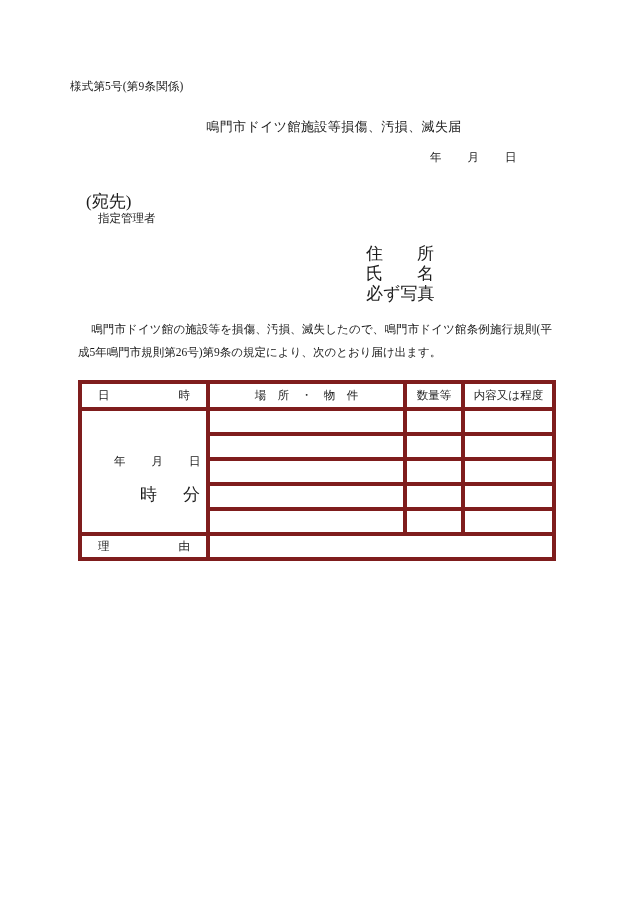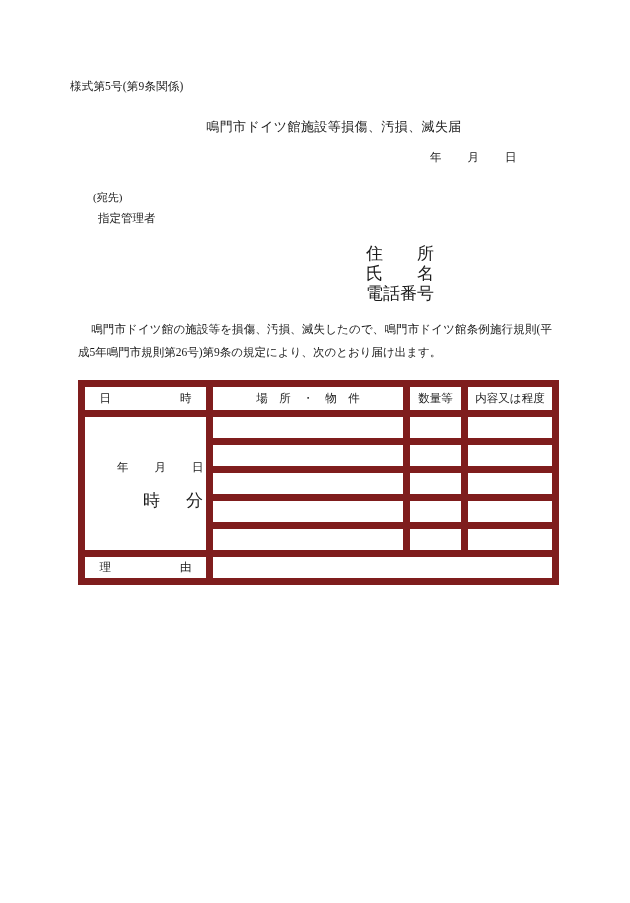--- a/index.html
+++ b/index.html
@@ -54,23 +54,22 @@
     font-size: 11.5px;
     white-space: nowrap;
   }
   .date-line .sp { display: inline-block; width: 26px; }
 
   
   .addressee-head {
     position: absolute;
     left: 86px;
     top: 190px;
-    font-size: 11px;
-    white-space: nowrap;
-    margin-left: 7px;
+    font-size: 17px;
+    white-space: nowrap;
   }
   .addressee-name {
     position: absolute;
     left: 98px;
     top: 211px;
     font-size: 11.5px;
     white-space: nowrap;
   }
 
   
@@ -98,21 +97,21 @@
   
   .form-table {
     position: absolute;
     left: 78px;
     top: 380px;
     width: 474px;
     border-collapse: collapse;
     table-layout: fixed;
   }
   .form-table td {
-    border: 7px solid #7f1d1d;
+    border: 4px solid #7f1d1d;
     font-size: 11.5px;
     padding: 0;
     height: 21px;
     vertical-align: middle;
     font-family: Liberation Serif, serif;
   }
   .form-table td.hdr {
     text-align: center;
     height: 23px;
     white-space: nowrap;
@@ -187,21 +186,21 @@
   <div class="date-line">
     <span>年</span><span class="sp"></span><span>月</span><span class="sp"></span><span>日</span>
   </div>
 
   <div class="addressee-head">(宛先)</div>
   <div class="addressee-name">指定管理者</div>
 
   <div class="applicant">
     <div class="row"><span>住　　所</span></div>
     <div class="row"><span>氏　　名</span></div>
-    <div class="row"><span>電話番号</span></div>
+    <div class="row"><span>必ず写真</span></div>
   </div>
 
   <div class="body-para"><span class="indent"></span><span>鳴門市ドイツ館の施設等を損傷、汚損、滅失したので、鳴門市ドイツ館条例施行規則(平成5年鳴門市規則第26号)第9条の規定により、次のとおり届け出ます。</span></div>
 
   <table class="form-table">
     <colgroup>
       <col class="col-datetime">
       <col class="col-place">
       <col class="col-qty">
       <col class="col-detail">

